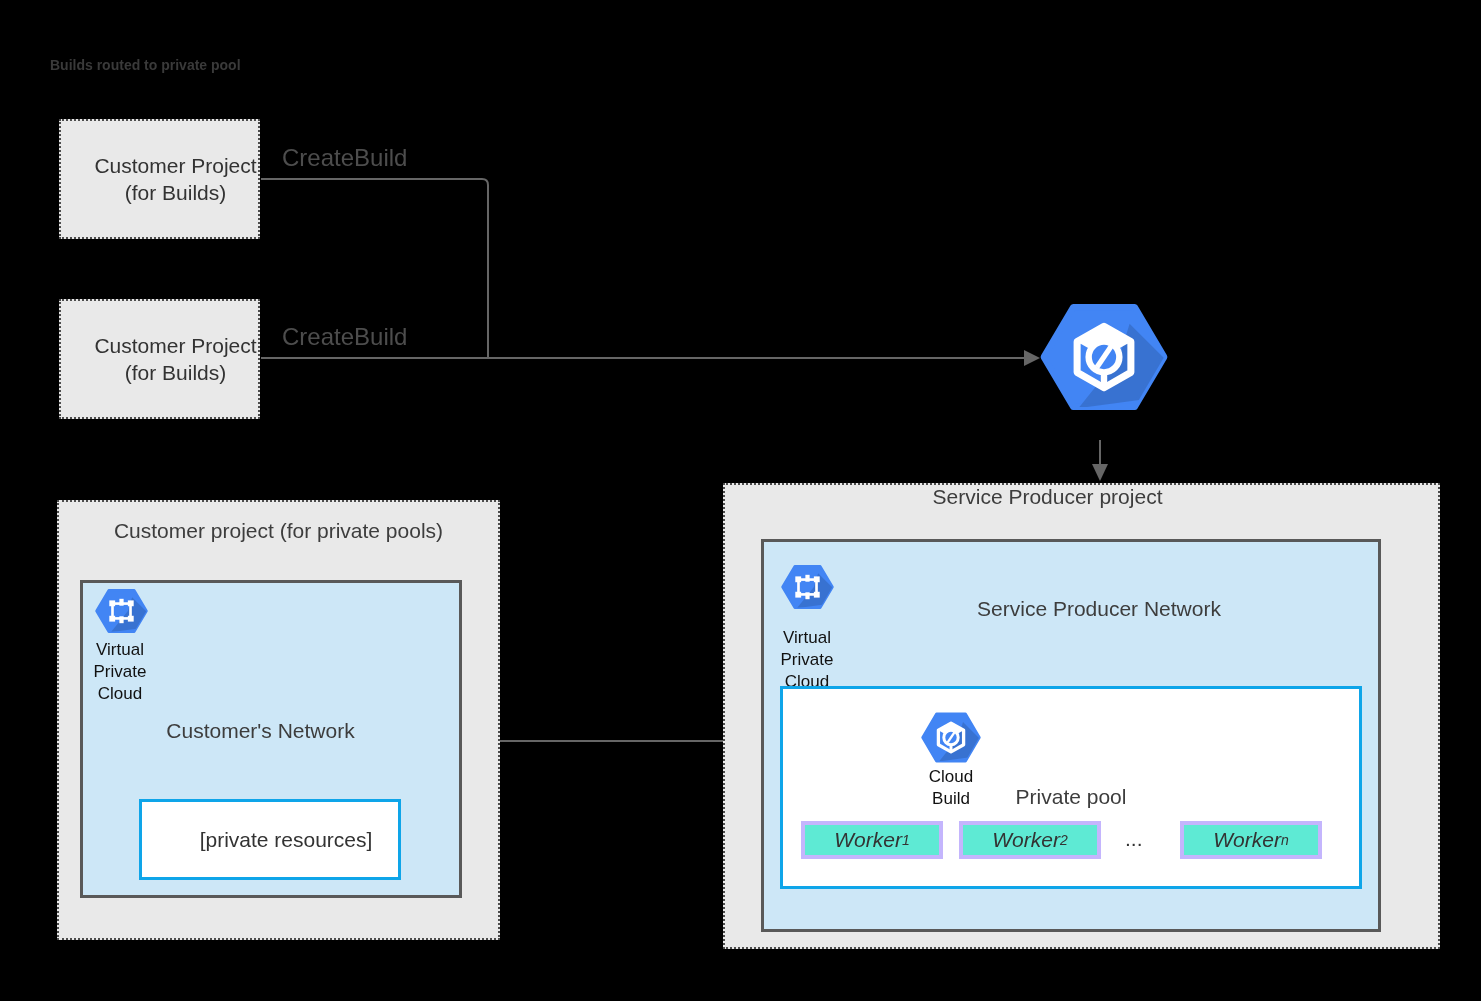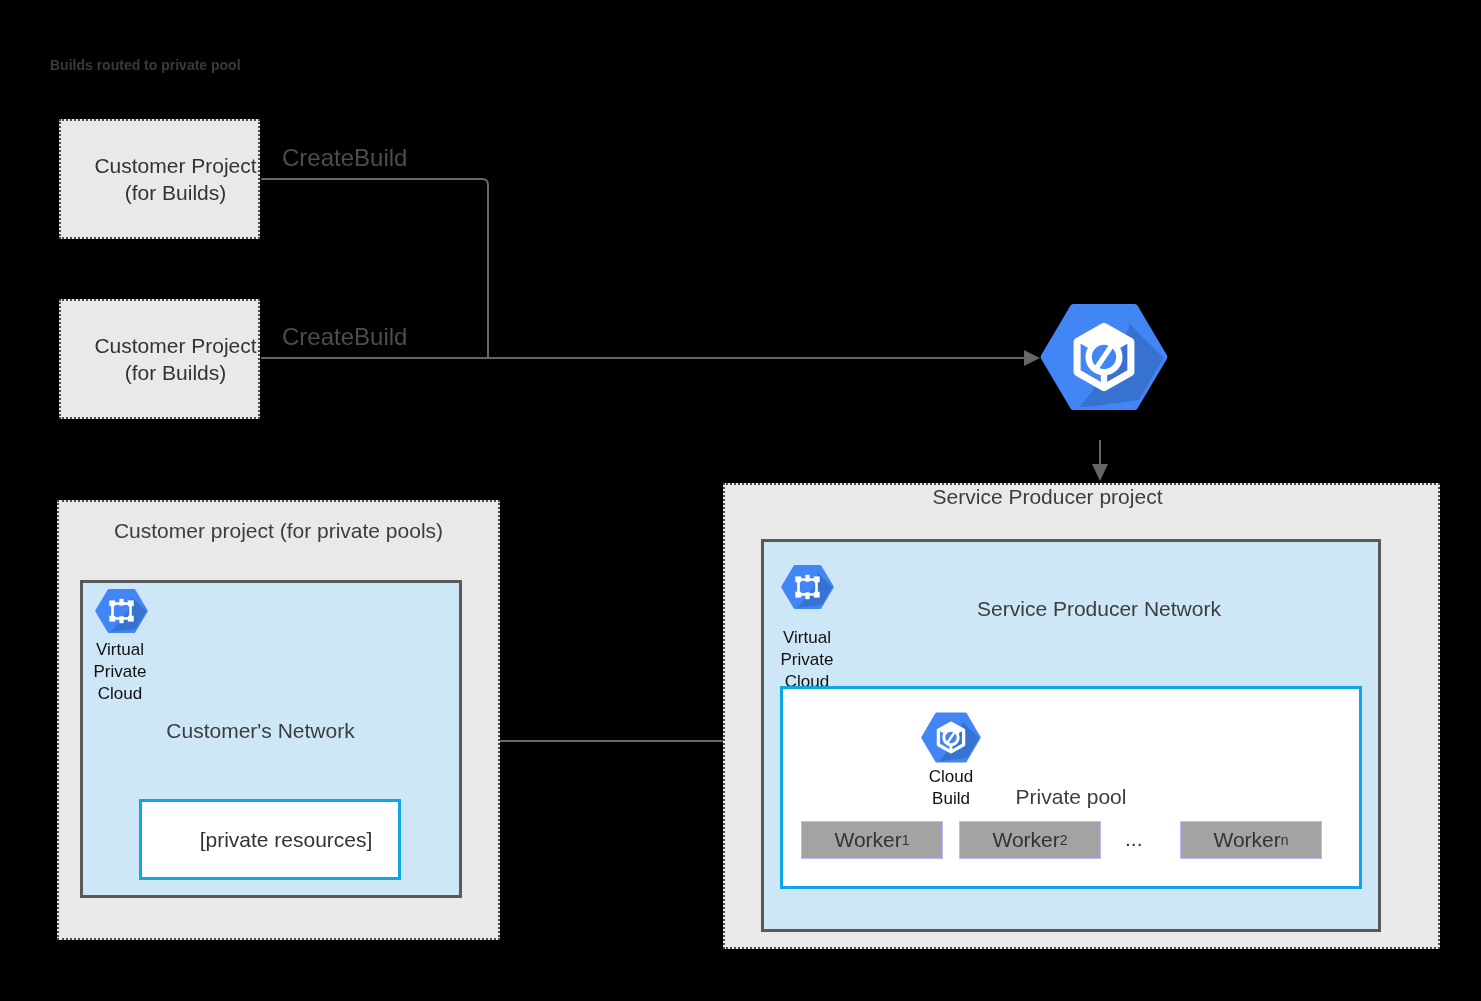--- a/index.html
+++ b/index.html
@@ -17,23 +17,23 @@
   }
   .white-box{
     background:#ffffff;border:3px solid #0ea5e9;box-sizing:border-box;
   }
   .center-flex{display:flex;align-items:center;justify-content:center;flex-direction:column;padding-left:32px;}
   .box-label{font-size:21px;color:#333;text-align:center;line-height:27px;}
   .heading{font-size:21px;color:#3d3d3d;text-align:center;}
   .caption{font-size:17px;line-height:22px;color:#111;text-align:center;}
   .createbuild-label{font-size:24px;color:#4d4d4d;}
   .worker-box{
-    position:absolute;background:#a3a3a3;border:1px solid #c4b5fd;box-sizing:border-box;
+    position:absolute;background:#5eead4;border:4px solid #c4b5fd;box-sizing:border-box;
     width:142px;height:38px;display:flex;align-items:center;justify-content:center;
-    font-size:21px;color:#333;
+    font-size:21px;color:#333;font-style:italic;
   }
   .worker-box sub{font-size:14px;line-height:0;}
   .ellipsis-label{font-size:21px;color:#333;}
   svg{display:block;}
 </style>
 </head>
 <body>
 
 <div id="canvas">
 

